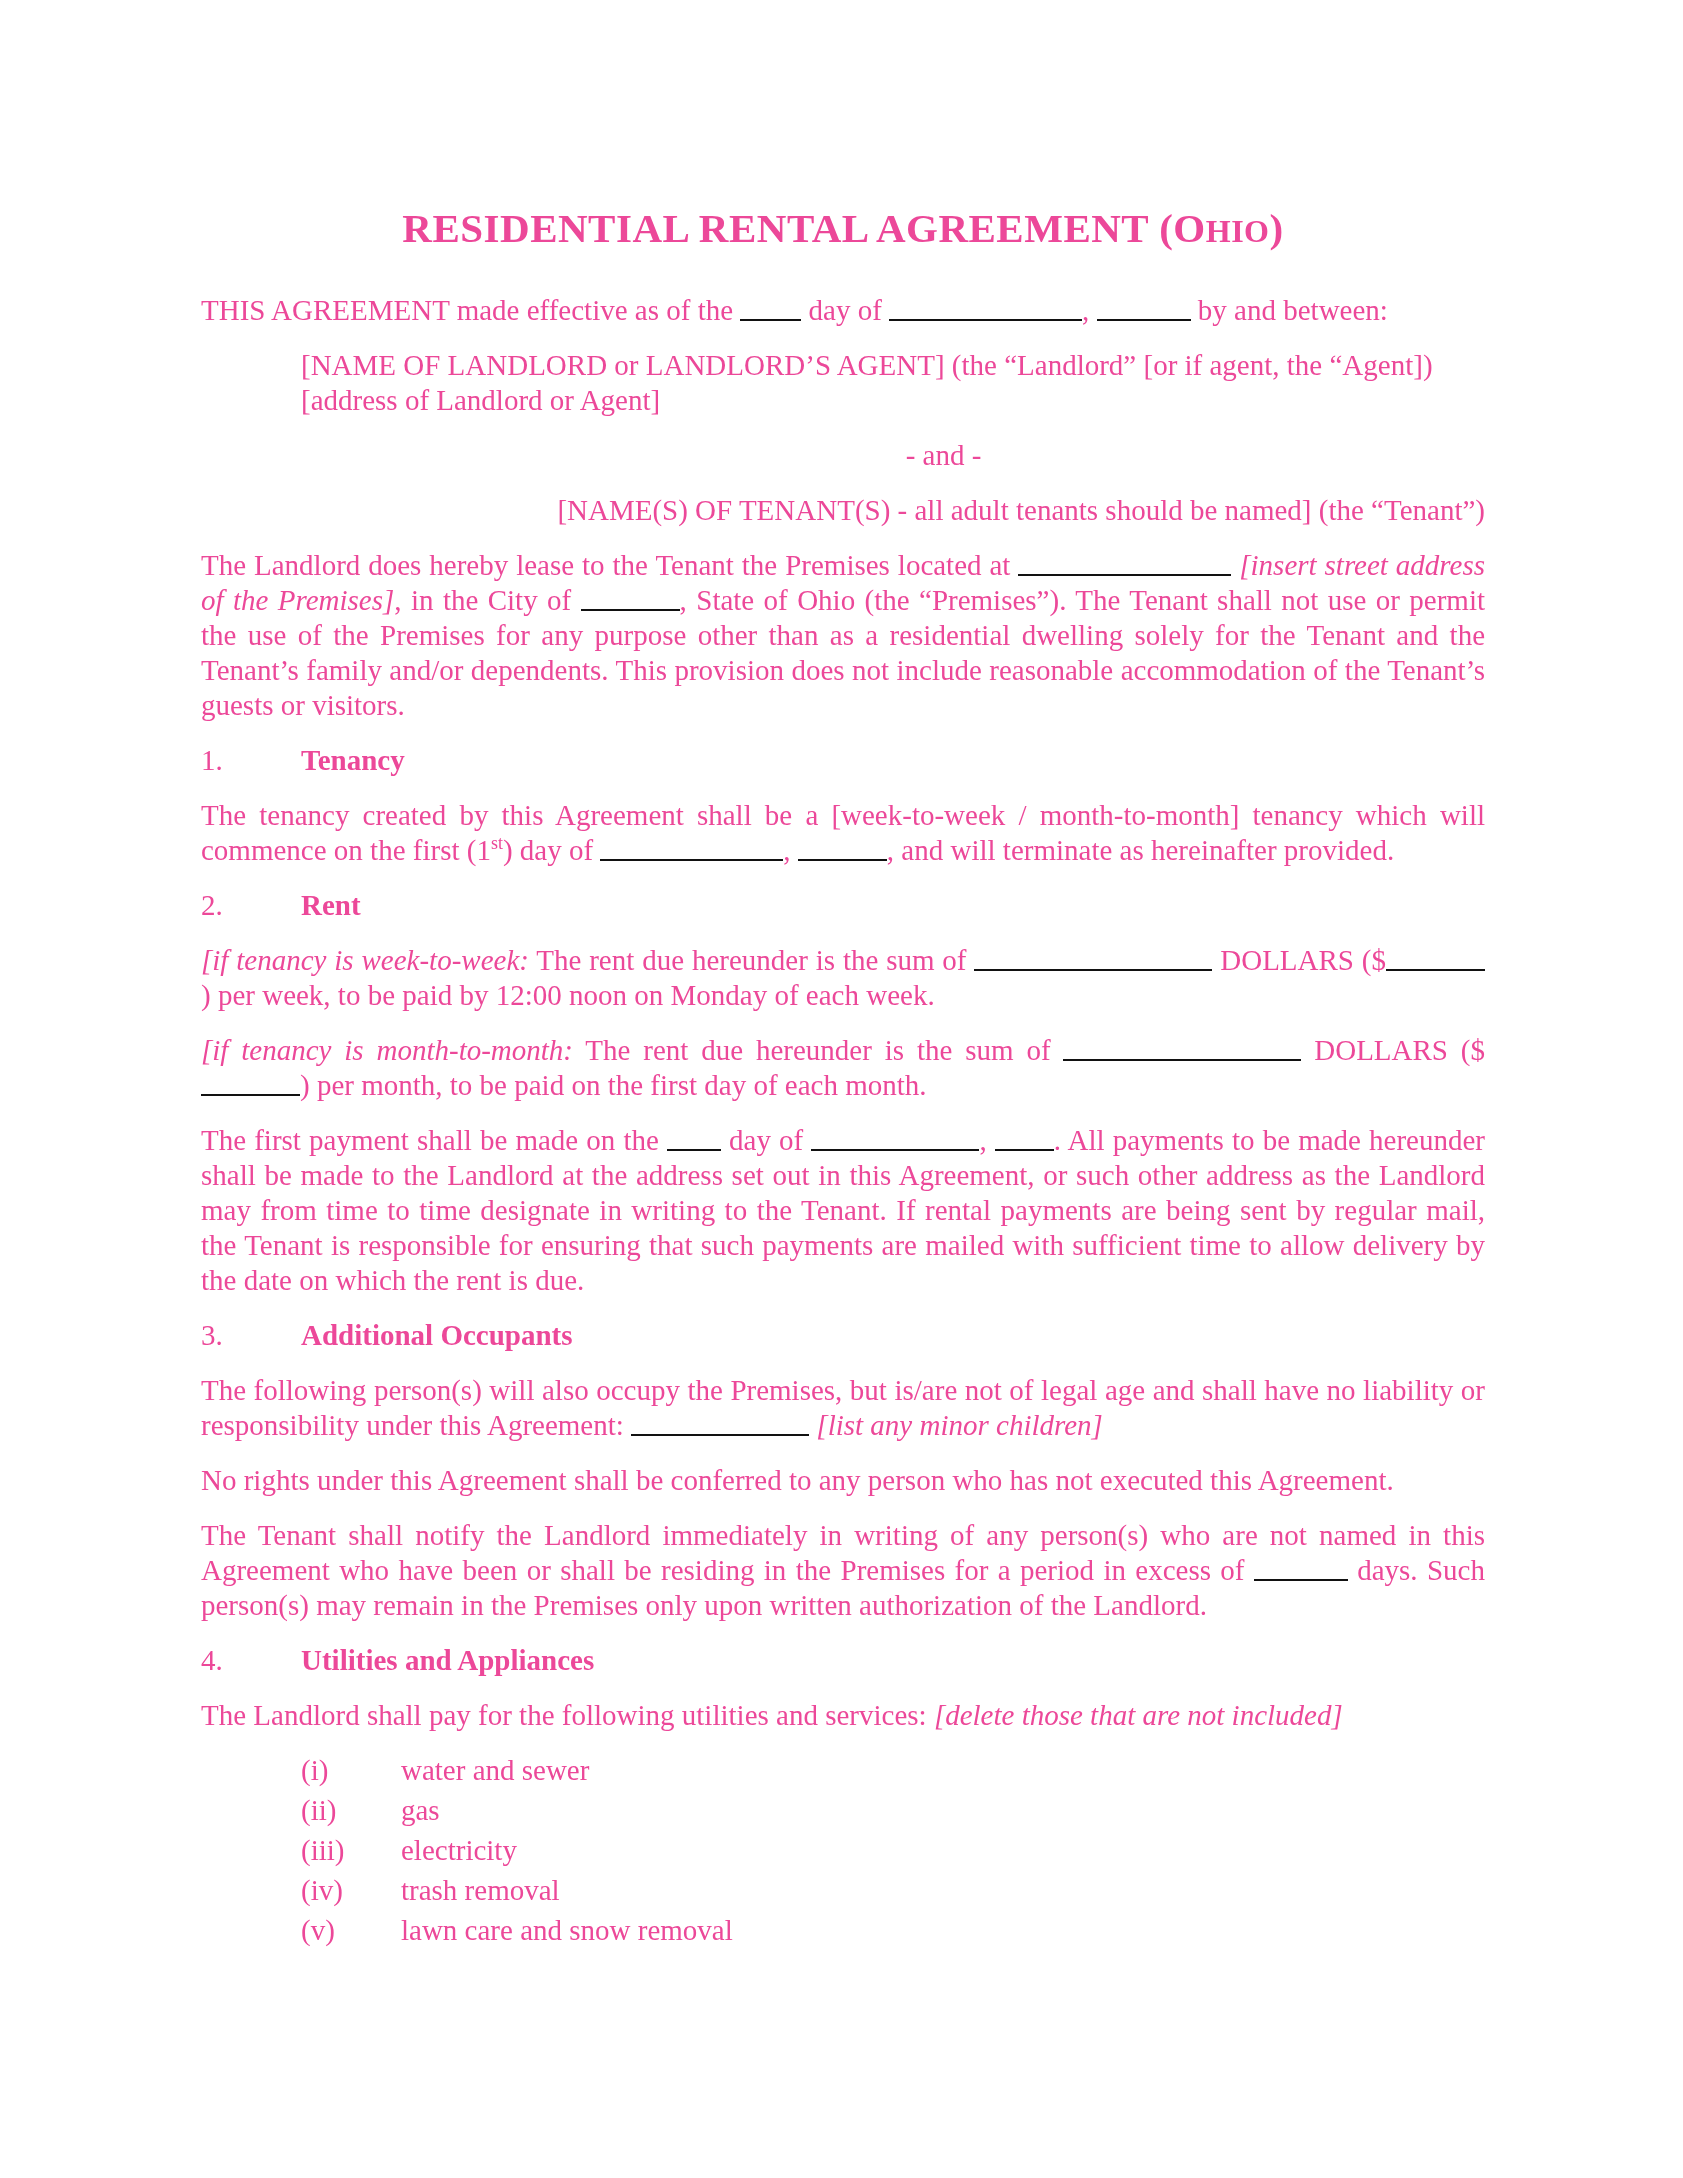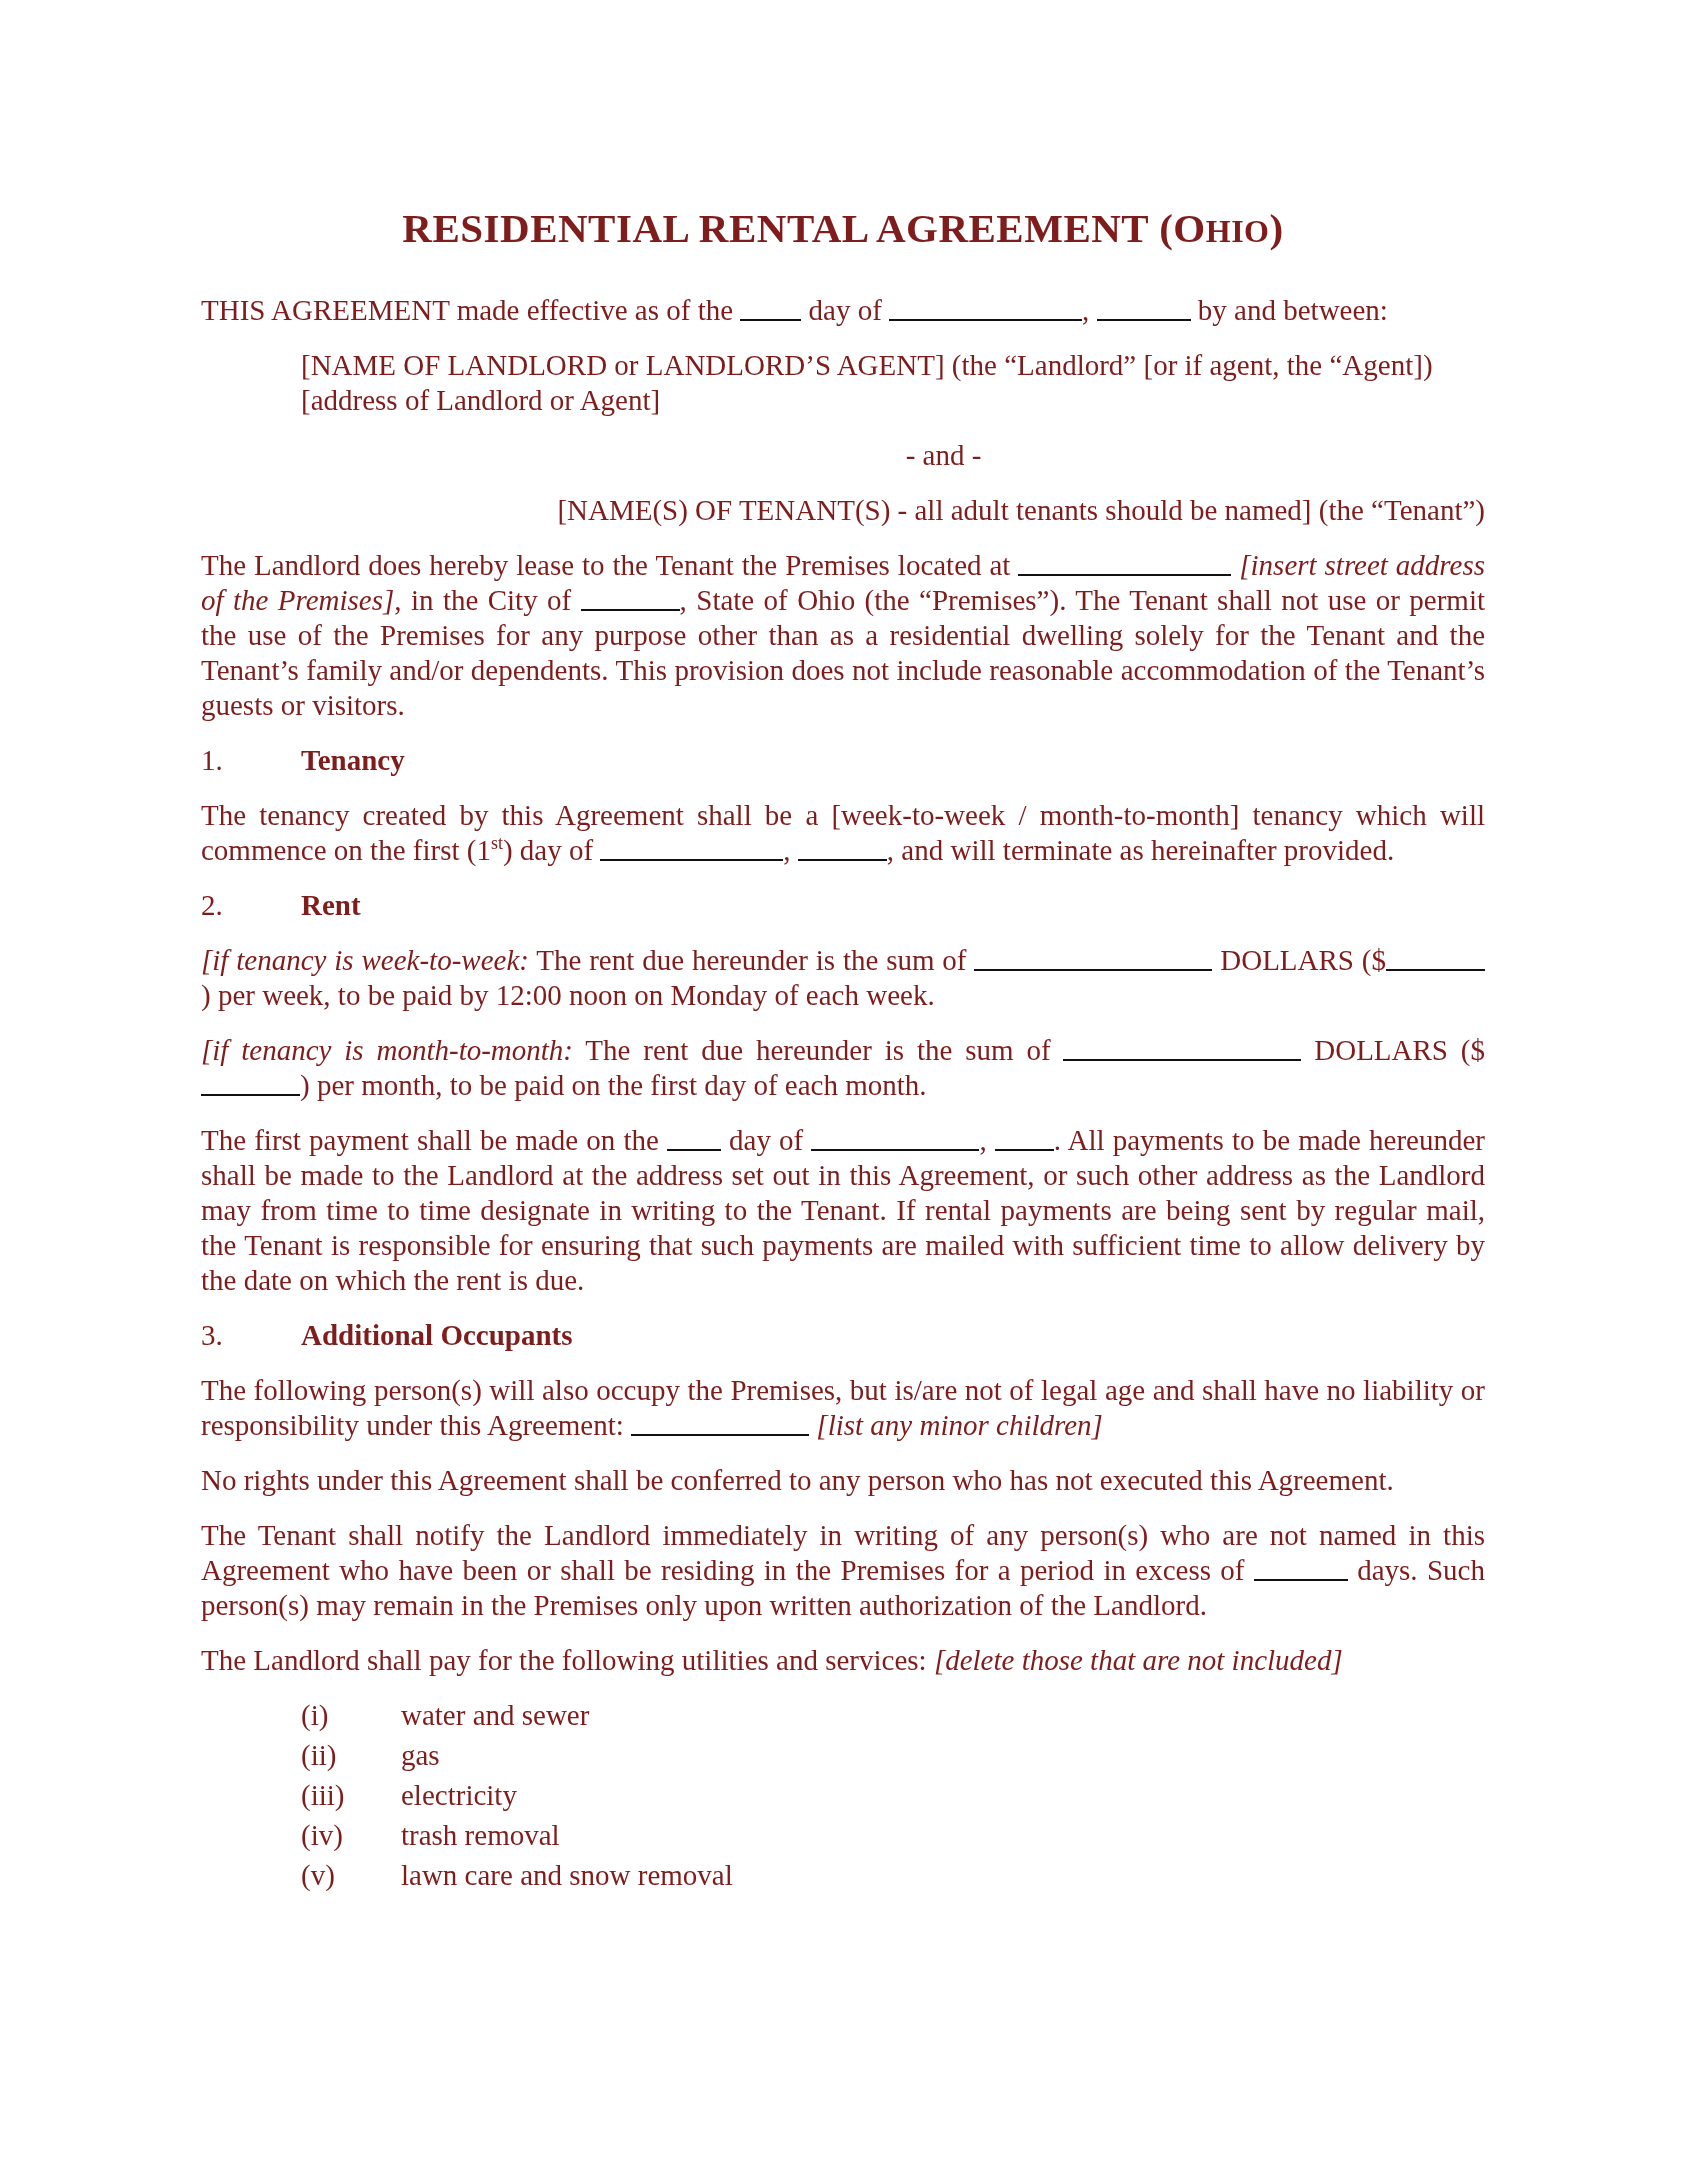--- a/index.html
+++ b/index.html
@@ -1,21 +1,21 @@
 <!DOCTYPE html>
 <html><head>
 <meta charset="utf-8">
 <style>
   html, body { margin: 0; padding: 0; background: #ffffff; }
   .page {
     position: relative;
     width: 1683px;
     height: 2173px;
     background: #ffffff;
-    color: #7f1d1d;
+    color: #ec4899;
     font-family: "Liberation Serif", "DejaVu Serif", serif;
     font-size: 29px;
     line-height: 35px;
     overflow: hidden;
     box-sizing: border-box;
   }
   .content {
     padding: 204px 198px 0 201px;
     box-sizing: border-box;
   }
@@ -83,20 +83,21 @@
     <p><span>The first payment shall be made on the </span><span class="blank" style="width: 54px;"></span><span> day of </span><span class="blank" style="width: 168px;"></span><span>, </span><span class="blank" style="width: 59px;"></span><span>. All payments to be made hereunder shall be made to the Landlord at the address set out in this Agreement, or such other address as the Landlord may from time to time designate in writing to the Tenant. If rental payments are being sent by regular mail, the Tenant is responsible for ensuring that such payments are mailed with sufficient time to allow delivery by the date on which the rent is due.</span></p>
 
     <p class="heading"><span class="hnum">3.</span><span class="hlabel">Additional Occupants</span></p>
 
     <p><span>The following person(s) will also occupy the Premises, but is/are not of legal age and shall have no liability or responsibility under this Agreement: </span><span class="blank" style="width: 178px;"></span><span> </span><span class="i">[list any minor children]</span></p>
 
     <p><span>No rights under this Agreement shall be conferred to any person who has not executed this Agreement.</span></p>
 
     <p><span>The Tenant shall notify the Landlord immediately in writing of any person(s) who are not named in this Agreement who have been or shall be residing in the Premises for a period in excess of </span><span class="blank" style="width: 94px;"></span><span> days. Such person(s) may remain in the Premises only upon written authorization of the Landlord.</span></p>
 
+    <p class="heading"><span class="hnum">4.</span><span class="hlabel">Utilities and Appliances</span></p>
 
     <p><span>The Landlord shall pay for the following utilities and services: </span><span class="i">[delete those that are not included]</span></p>
 
     <div>
       <div class="list-row"><span class="lnum">(i)</span><span><span>water and sewer</span></span></div>
       <div class="list-row"><span class="lnum">(ii)</span><span><span>gas</span></span></div>
       <div class="list-row"><span class="lnum">(iii)</span><span><span>electricity</span></span></div>
       <div class="list-row"><span class="lnum">(iv)</span><span><span>trash removal</span></span></div>
       <div class="list-row"><span class="lnum">(v)</span><span><span>lawn care and snow removal</span></span></div>
     </div>

